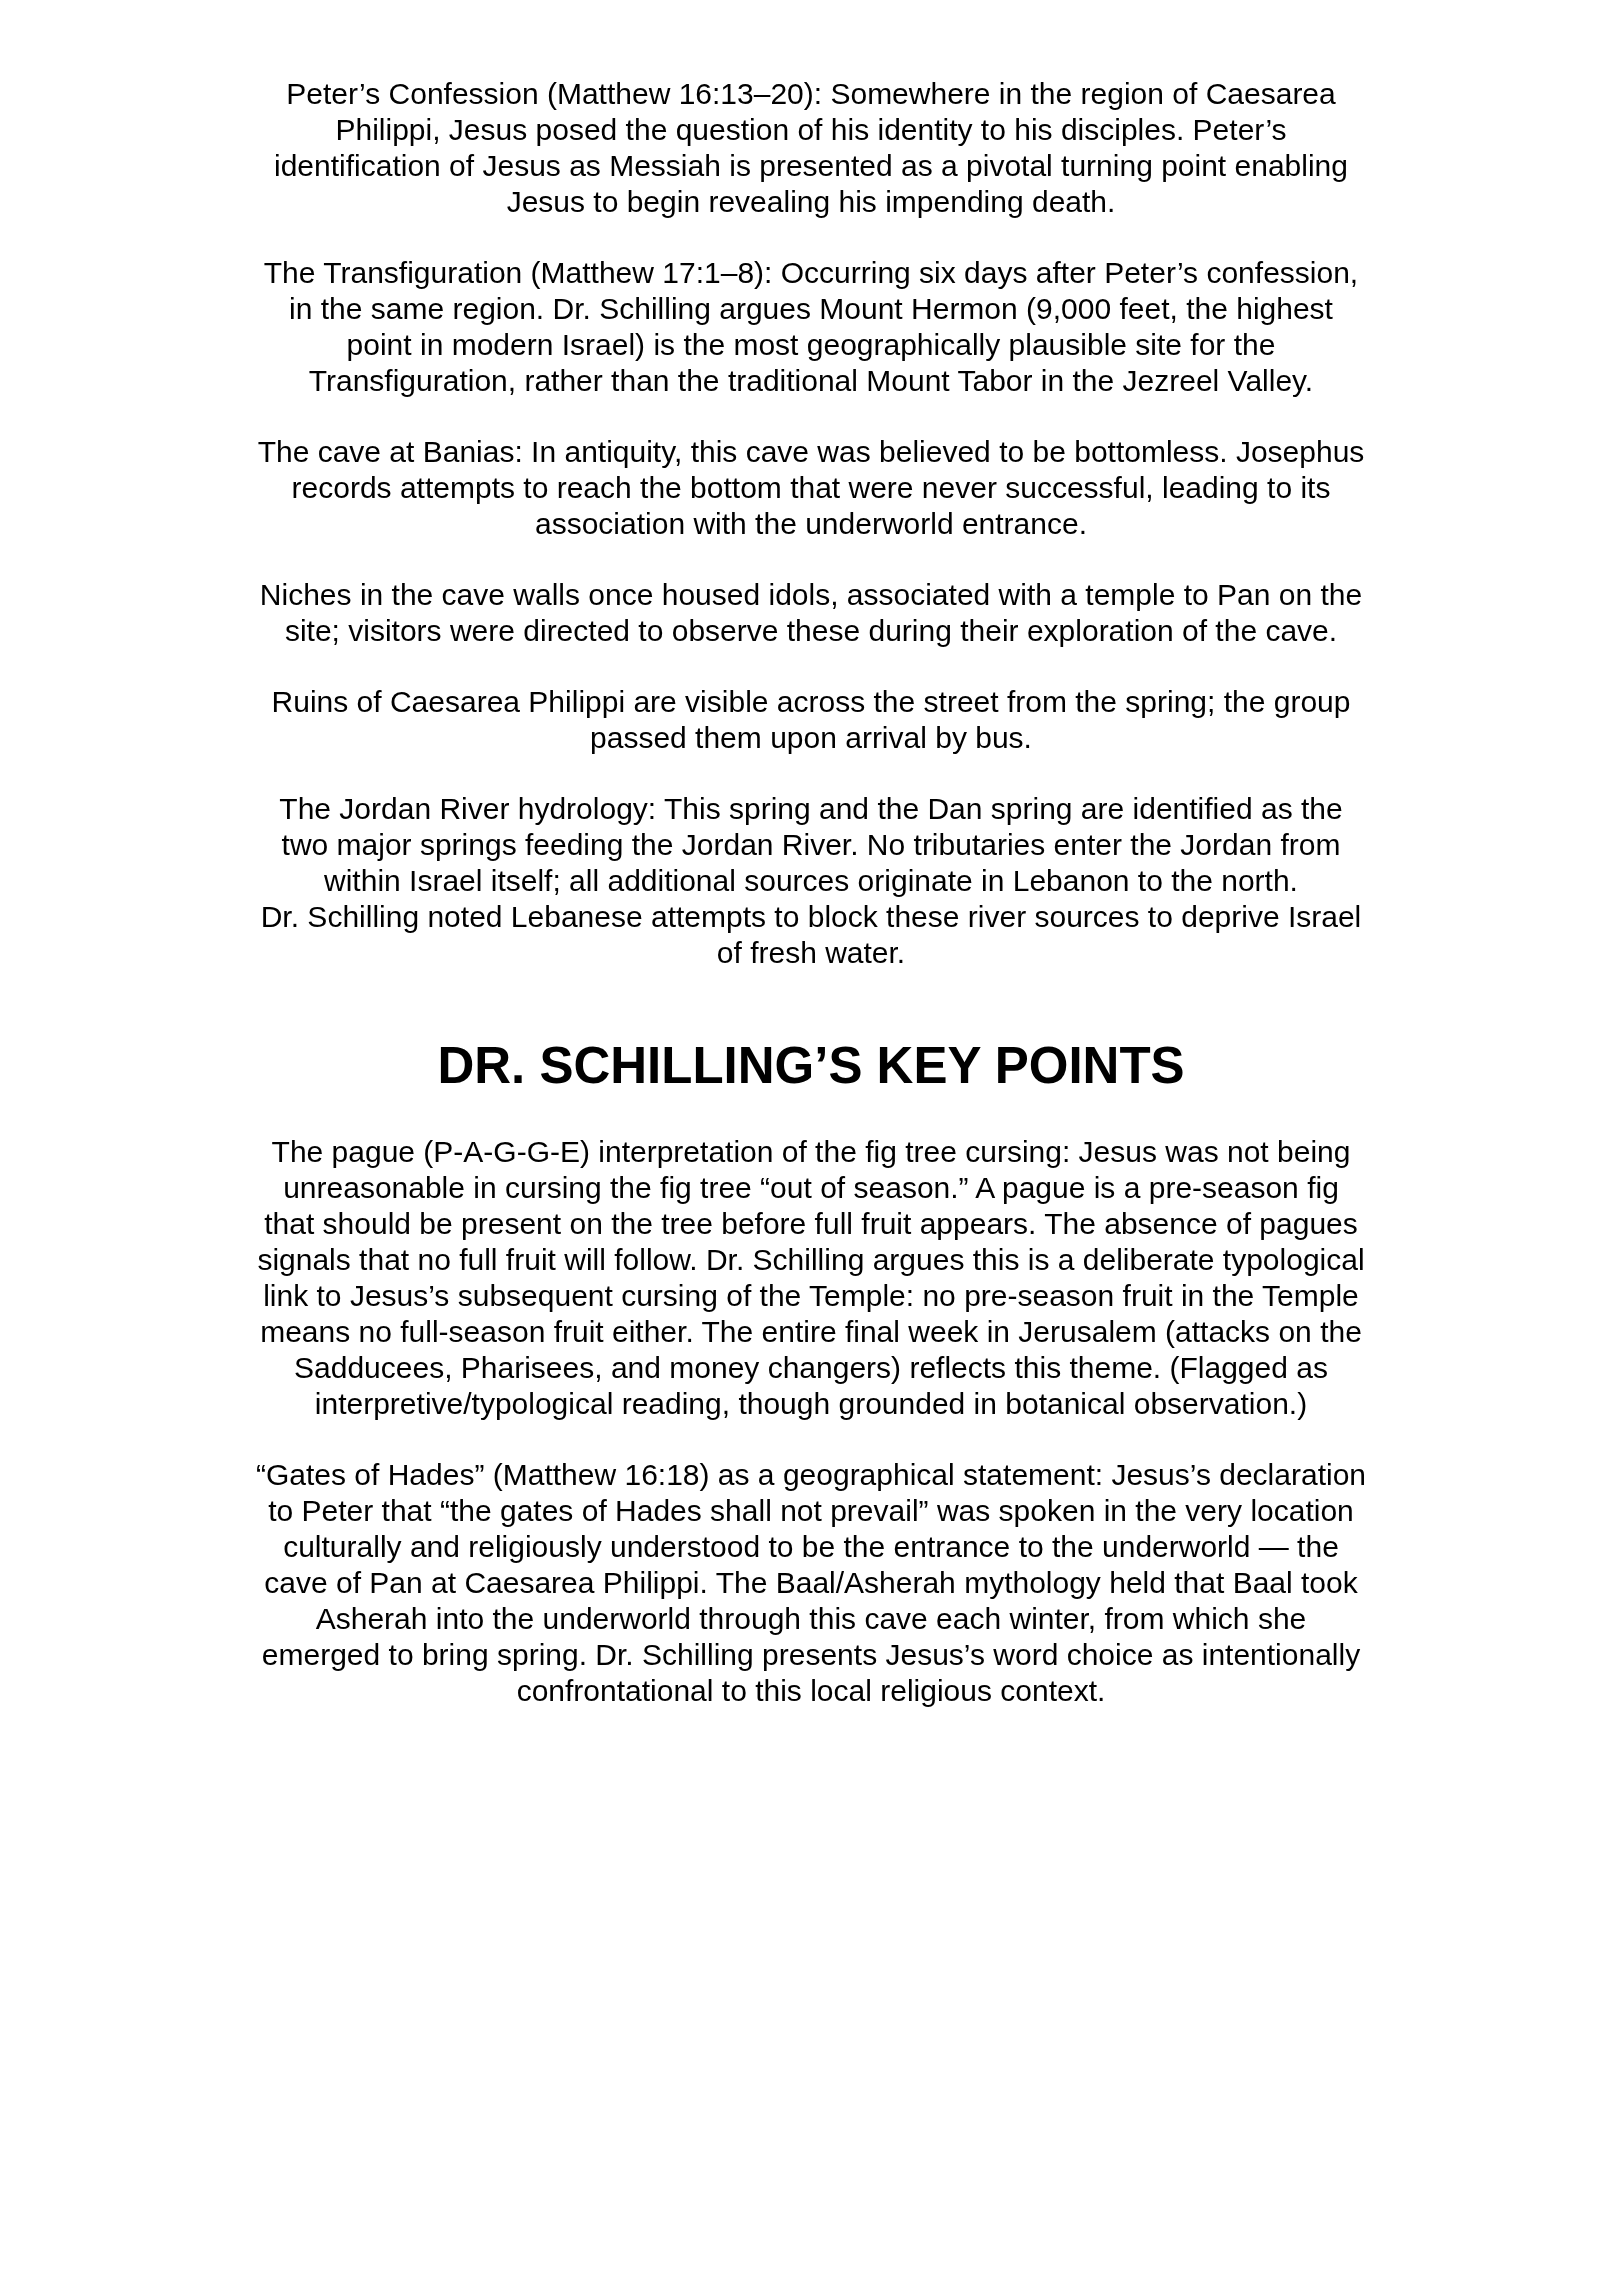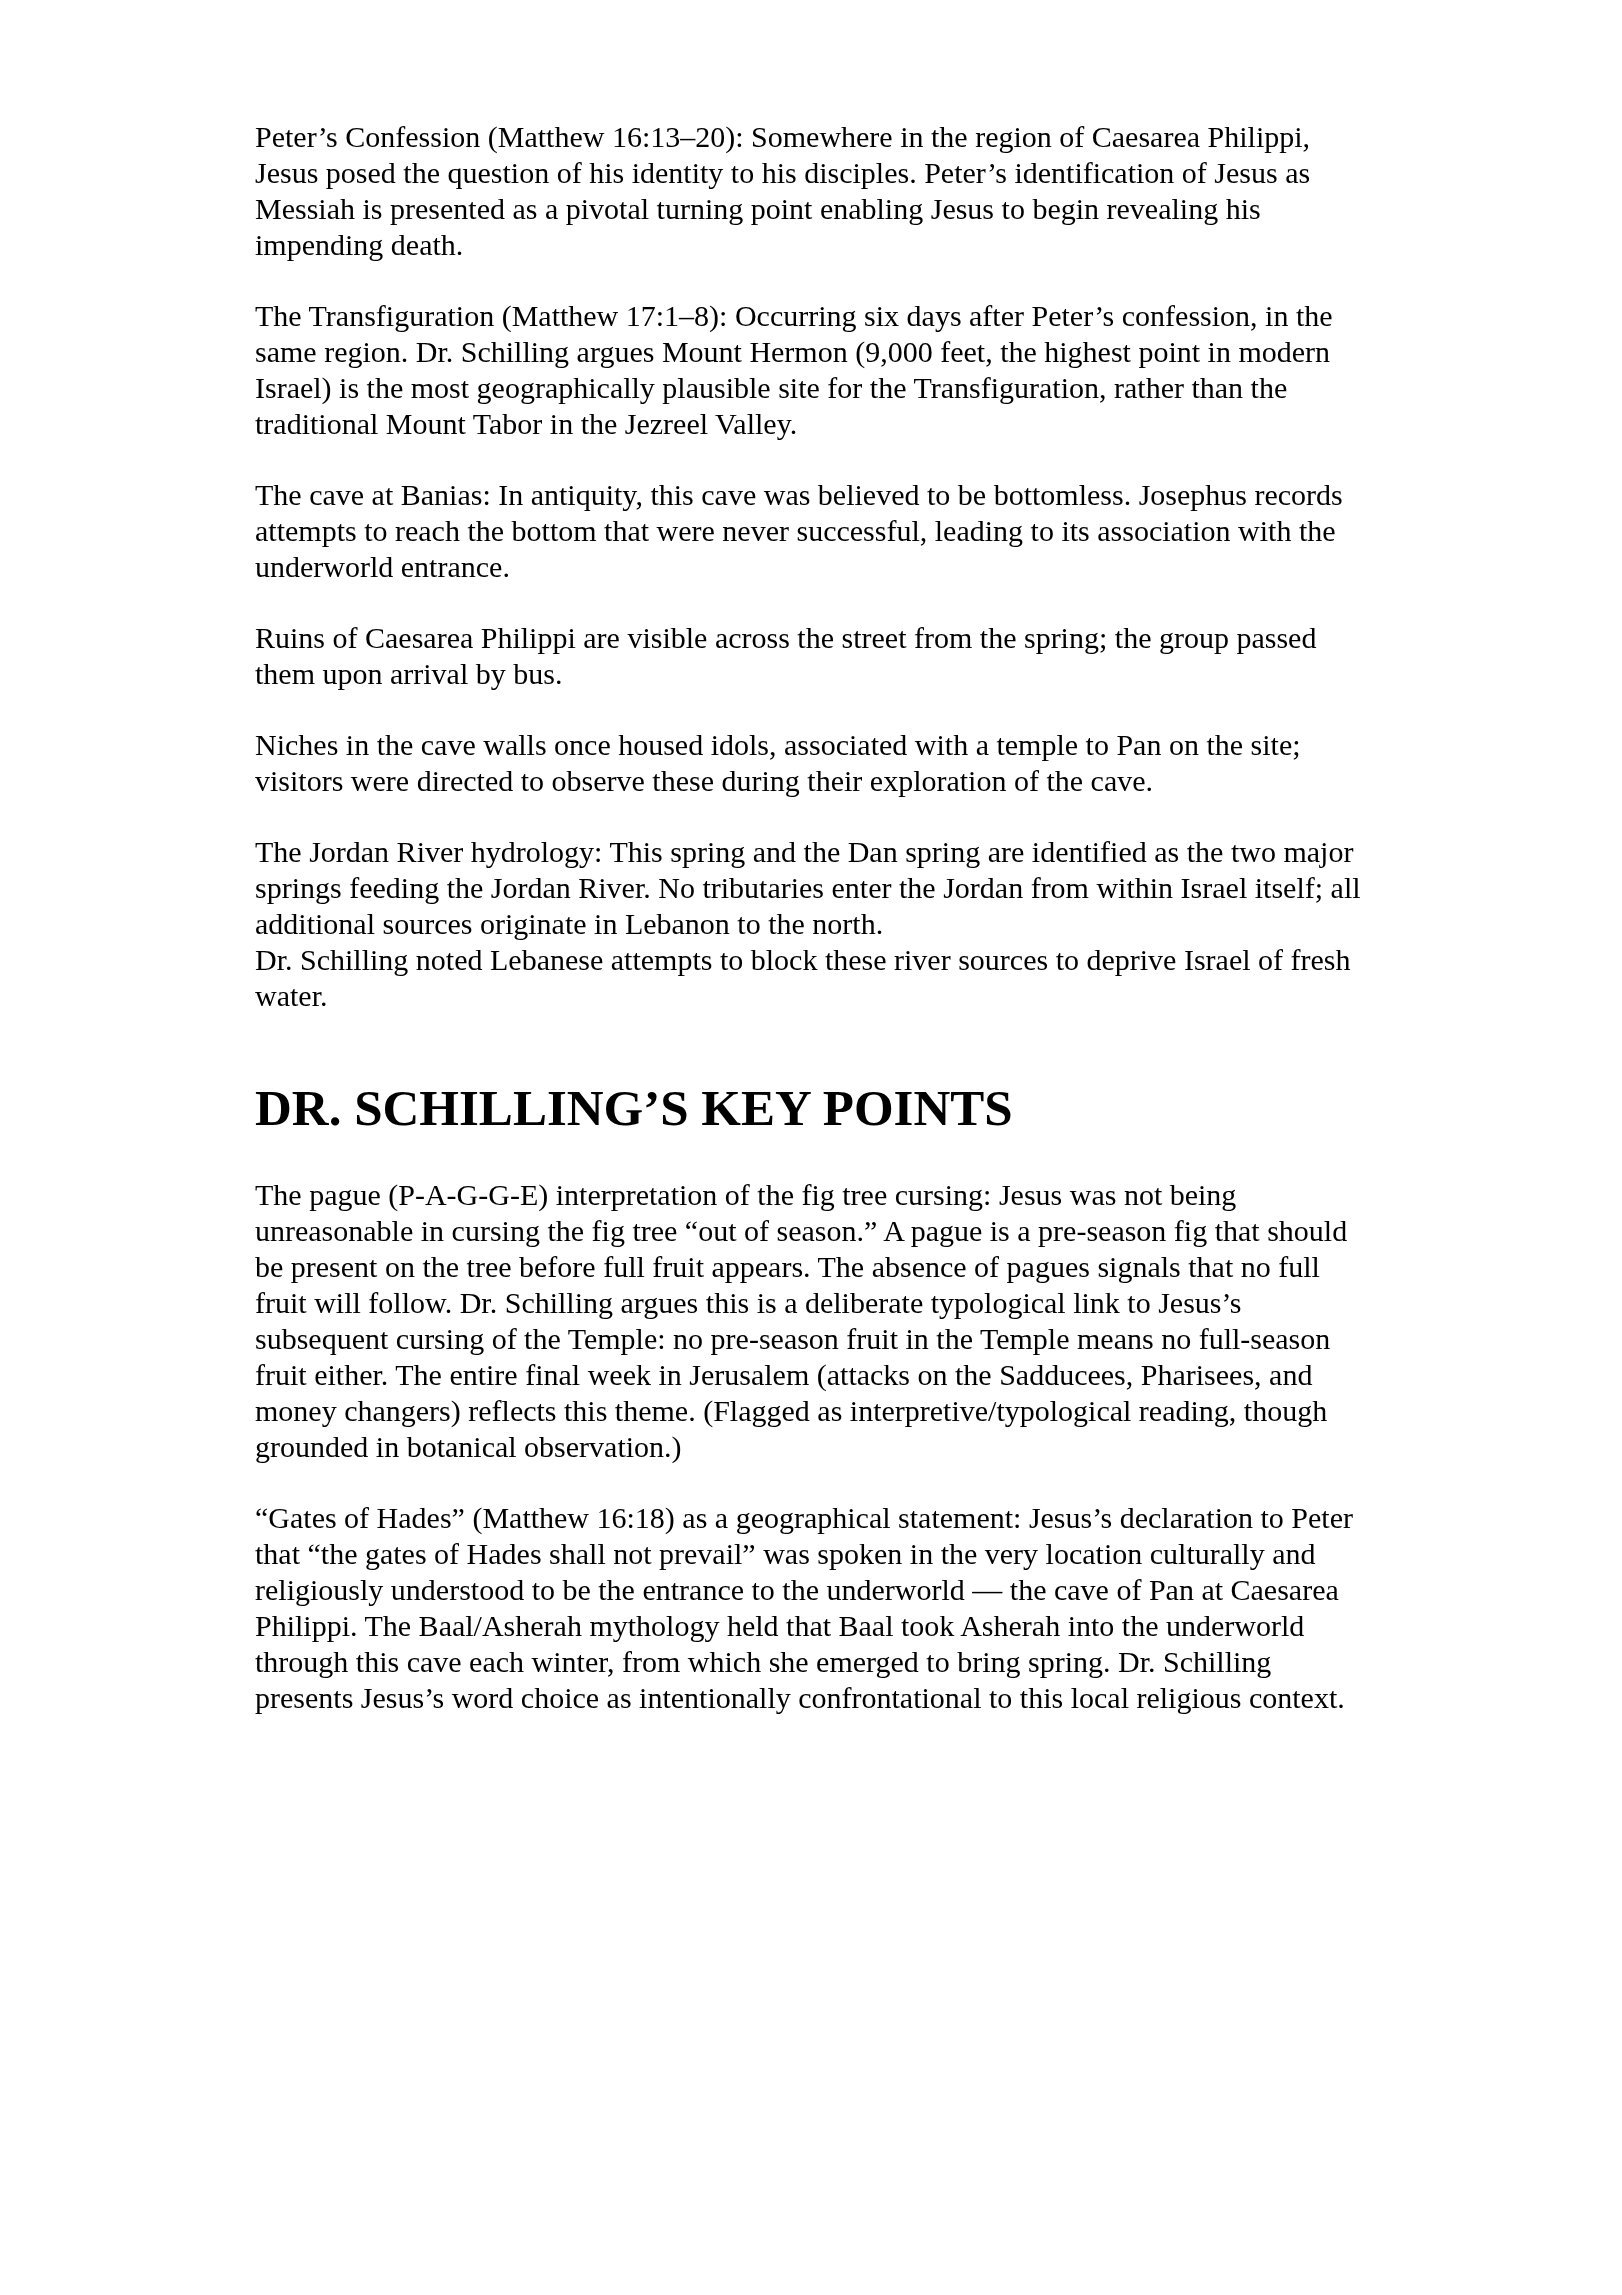--- a/index.html
+++ b/index.html
@@ -19,26 +19,26 @@
     top: 0;
     width: 1623px;
     height: 2295px;
     background: #ffffff;
   }
   .content {
     position: absolute;
     left: 255px;
     top: 0;
     width: 1112px;
-    padding-top: 119px;
+    padding-top: 76px;
     color: #000000;
-    font-family: Liberation Serif, serif;
+    font-family: Liberation Sans, sans-serif;
     font-size: 30px;
     line-height: 36px;
-    text-align: left;
+    text-align: center;
   }
   .content p {
     margin: 0 0 35px 0;
     white-space: pre-line; 
   }
   .content h2 {
     font-size: 51px;
     line-height: 59px;
     font-weight: bold;
     margin: 65px 0 39px 0;
@@ -52,23 +52,23 @@
   <main class="content">
 
     <p>Peter’s Confession (Matthew 16:13–20): Somewhere in the region of Caesarea Philippi, Jesus posed the question of his identity to his disciples. Peter’s identification of Jesus as Messiah is presented as a pivotal turning point enabling Jesus to begin revealing his impending death.</p>
 
     <p>The Transfiguration (Matthew 17:1–8): Occurring six days after Peter’s confession, in the same region. Dr. Schilling argues Mount Hermon (9,000 feet, the highest point in modern Israel) is the most geographically plausible site for the Transfiguration, rather than the traditional Mount Tabor in the Jezreel Valley.</p>
 
 
     <p>The cave at Banias: In antiquity, this cave was believed to be bottomless. Josephus records attempts to reach the bottom that were never successful, leading to its association with the underworld entrance.</p>
 
 
+    <p>Niches in the cave walls once housed idols, associated with a temple to Pan on the site; visitors were directed to observe these during their exploration of the cave.</p>
+
     <p>Ruins of Caesarea Philippi are visible across the street from the spring; the group passed them upon arrival by bus.</p>
-
-    <p>Niches in the cave walls once housed idols, associated with a temple to Pan on the site; visitors were directed to observe these during their exploration of the cave.</p>
 
     <p>The Jordan River hydrology: This spring and the Dan spring are identified as the two major springs feeding the Jordan River. No tributaries enter the Jordan from within Israel itself; all additional sources originate in Lebanon to the north.
 Dr. Schilling noted Lebanese attempts to block these river sources to deprive Israel of fresh water.</p>
 
     <h2>DR. SCHILLING’S KEY POINTS</h2>
 
     <p>The pague (P-A-G-G-E) interpretation of the fig tree cursing: Jesus was not being unreasonable in cursing the fig tree “out of season.” A pague is a pre-season fig that should be present on the tree before full fruit appears. The absence of pagues signals that no full fruit will follow. Dr. Schilling argues this is a deliberate typological link to Jesus’s subsequent cursing of the Temple: no pre-season fruit in the Temple means no full-season fruit either. The entire final week in Jerusalem (attacks on the Sadducees, Pharisees, and money changers) reflects this theme. (Flagged as interpretive/typological reading, though grounded in botanical observation.)</p>
 
     <p>“Gates of Hades” (Matthew 16:18) as a geographical statement: Jesus’s declaration to Peter that “the gates of Hades shall not prevail” was spoken in the very location culturally and religiously understood to be the entrance to the underworld — the cave of Pan at Caesarea Philippi. The Baal/Asherah mythology held that Baal took Asherah into the underworld through this cave each winter, from which she emerged to bring spring. Dr. Schilling presents Jesus’s word choice as intentionally confrontational to this local religious context.</p>
 

